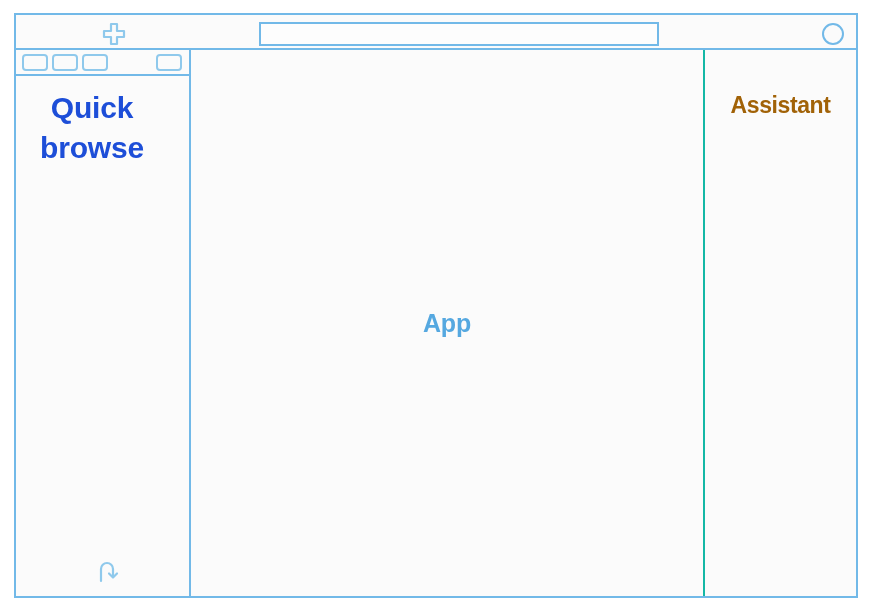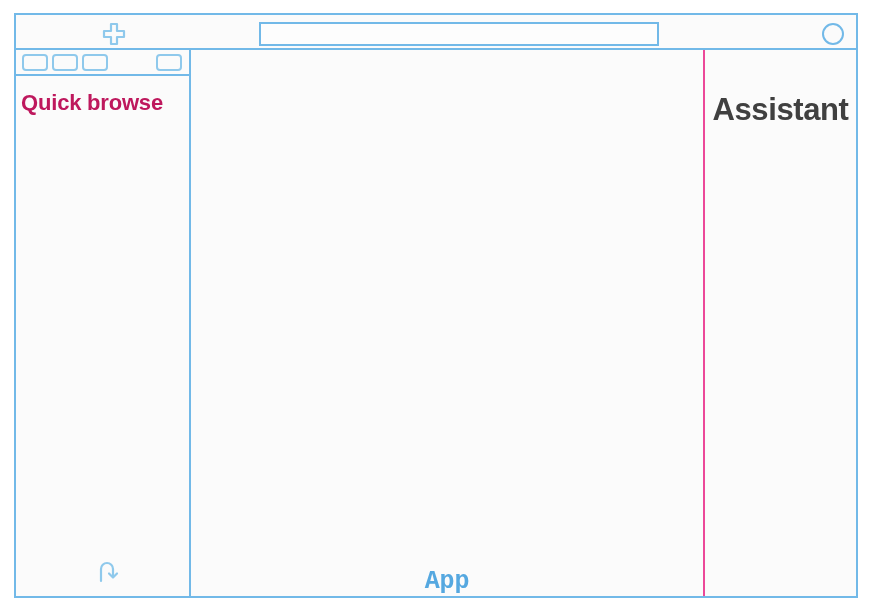--- a/index.html
+++ b/index.html
@@ -132,49 +132,48 @@
   .tool-btn.b2 { left: 36px; }
   .tool-btn.b3 { left: 66px; }
   .tool-btn.b4 { left: 140px; }
 
   .sidebar-title {
     position: absolute;
     left: 0;
     top: 38px;
     width: 152px;
     text-align: center;
-    font-size: 22px;
+    font-size: 30px;
     font-weight: bold;
     line-height: 1.32;
-    color: #be185d;
+    color: #1d4ed8;
     letter-spacing: -0.2px;
   }
 
   .sidebar-footer-icon {
     position: absolute;
     left: 76px;
     bottom: 10px;
     width: 30px;
     height: 30px;
   }
   .sidebar-footer-icon svg { display: block; }
 
   
   .app-panel {
     position: absolute;
     left: 175px;
     top: 0;
     width: 514px;
     height: 546px;
     box-sizing: border-box;
-    border-right: 2px solid #ec4899;
+    border-right: 2px solid #14b8a6;
     display: flex;
-    align-items: flex-end;
+    align-items: center;
     justify-content: center;
-    font-family: Liberation Mono, monospace;
   }
   .app-label {
     font-size: 25px;
     font-weight: bold;
     color: #55a8e0;
     letter-spacing: -0.2px;
   }
 
   
   .assistant-panel {
@@ -184,23 +183,23 @@
     width: 151px;
     height: 546px;
     box-sizing: border-box;
   }
   .assistant-title {
     position: absolute;
     left: 0;
     top: 42px;
     width: 151px;
     text-align: center;
-    font-size: 31px;
+    font-size: 23px;
     font-weight: bold;
-    color: #404040;
+    color: #a16207;
     letter-spacing: -0.4px;
   }
 
   .hints-block {
     position: absolute;
     left: 8px;
     top: 157px;
     width: 135px;
     height: 140px;
   }

